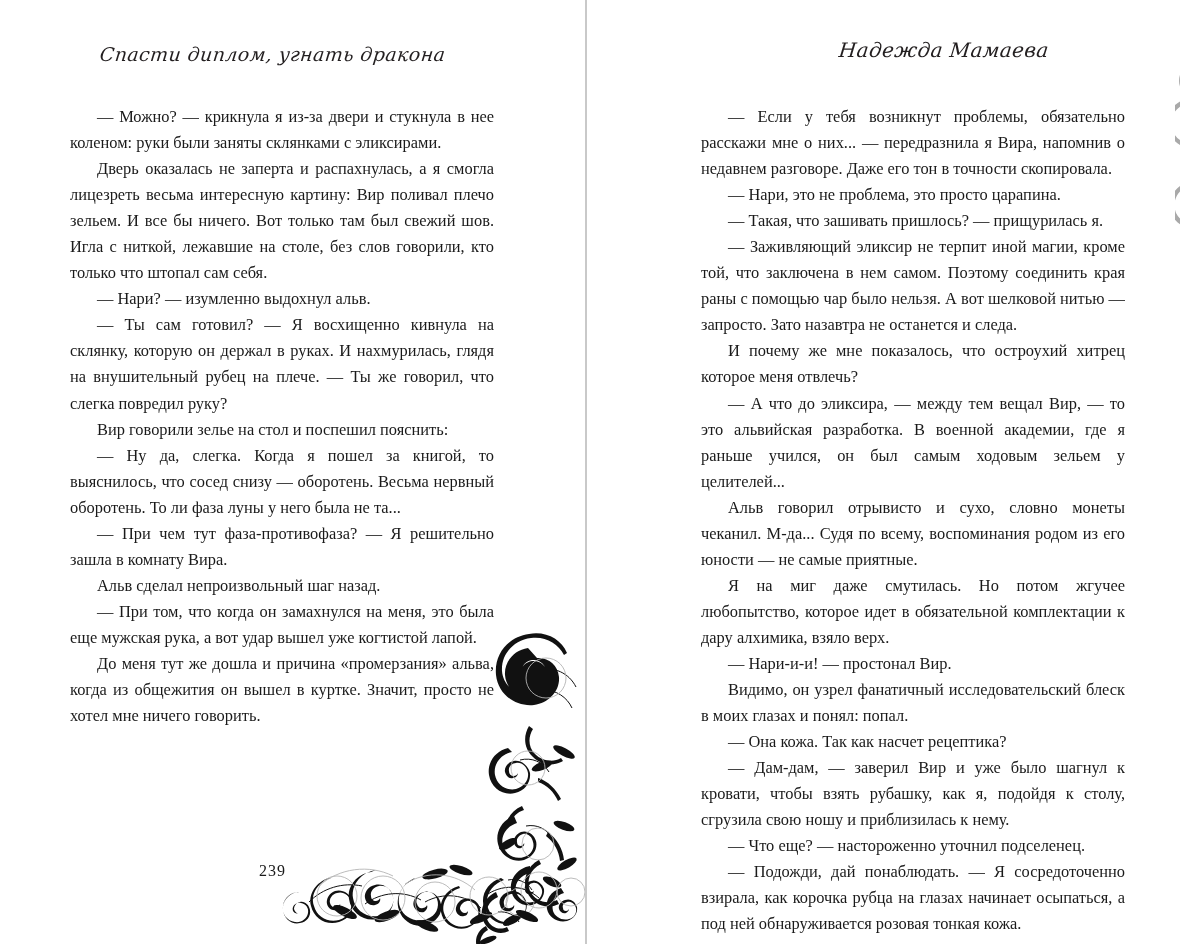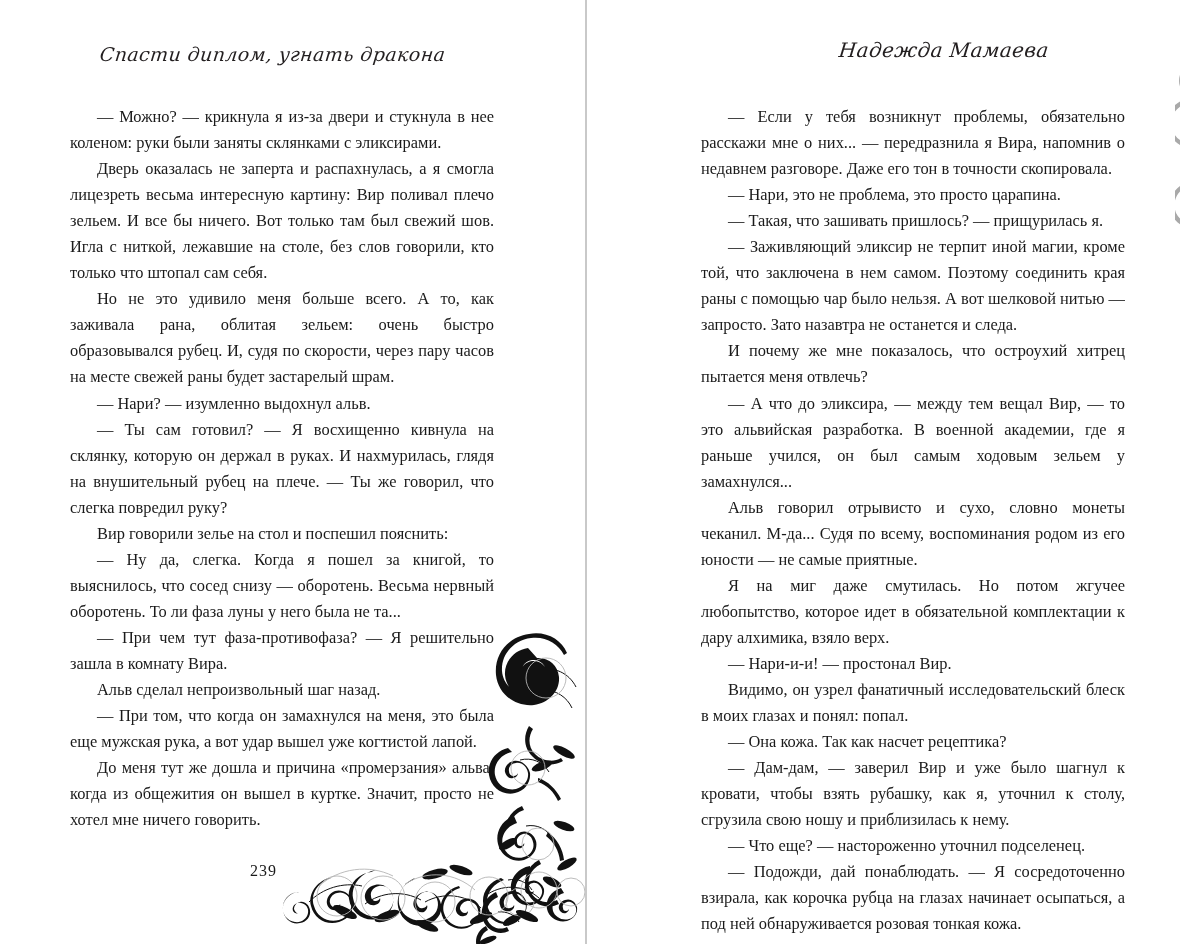--- a/index.html
+++ b/index.html
@@ -90,21 +90,21 @@
   .column p { text-align-last: left; }
 
   
   .folio {
     position: absolute;
     font-size: 16px;
     color: #1a1a1a;
     letter-spacing: 1px;
     font-family: "Liberation Serif", "DejaVu Serif", serif;
   }
-  .folio-left  { left: 250px; top: 862px; text-align: right; }
+  .folio-left  { left: 259px; top: 862px; text-align: right; }
 
   
   .ornament {
     position: absolute;
     pointer-events: none;
   }
   .orn-dark  { fill: #111111; }
   .orn-grey  { fill: #a9a9a9; }
   .orn-hair-dark { stroke: #111111; fill: none; }
   .orn-hair-grey { stroke: #b4b4b4; fill: none; }
@@ -135,21 +135,20 @@
 
   <div class="leaf leaf-left">
 
     <div class="running-head running-head-left">
       <span class="script">Спасти диплом, угнать дракона</span>
     </div>
 
     <div class="column col-left">
       <p>— Можно? — крикнула я из-за двери и стукнула в нее коленом: руки были заняты склянками с эликсирами.</p>
       <p>Дверь оказалась не заперта и распахнулась, а я смогла лицезреть весьма интересную картину: Вир поливал плечо зельем. И все бы ничего. Вот только там был свежий шов. Игла с ниткой, лежавшие на столе, без слов говорили, кто только что штопал сам себя.</p>
-      <p>Но не это удивило меня больше всего. А то, как заживала рана, облитая зельем: очень быстро образовывался рубец. И, судя по скорости, через пару часов на месте свежей раны будет застарелый шрам.</p>
       <p>— Нари? — изумленно выдохнул альв.</p>
       <p>— Ты сам готовил? — Я восхищенно кивнула на склянку, которую он держал в руках. И нахмурилась, глядя на внушительный рубец на плече. — Ты же говорил, что слегка повредил руку?</p>
       <p>Вир говорили зелье на стол и поспешил пояснить:</p>
       <p>— Ну да, слегка. Когда я пошел за книгой, то выяснилось, что сосед снизу — оборотень. Весьма нервный оборотень. То ли фаза луны у него была не та...</p>
       <p>— При чем тут фаза-противофаза? — Я решительно зашла в комнату Вира.</p>
       <p>Альв сделал непроизвольный шаг назад.</p>
       <p>— При том, что когда он замахнулся на меня, это была еще мужская рука, а вот удар вышел уже когтистой лапой.</p>
       <p>До меня тут же дошла и причина «промерзания» альва, когда из общежития он вышел в куртке. Значит, просто не хотел мне ничего говорить.</p>
     </div>
 
@@ -235,28 +234,28 @@
 
     <div class="running-head running-head-right">
       <span class="script">Надежда Мамаева</span>
     </div>
 
     <div class="column col-right">
       <p>— Если у тебя возникнут проблемы, обязательно расскажи мне о них... — передразнила я Вира, напомнив о недавнем разговоре. Даже его тон в точности скопировала.</p>
       <p>— Нари, это не проблема, это просто царапина.</p>
       <p>— Такая, что зашивать пришлось? — прищурилась я.</p>
       <p>— Заживляющий эликсир не терпит иной магии, кроме той, что заключена в нем самом. Поэтому соединить края раны с помощью чар было нельзя. А вот шелковой нитью — запросто. Зато назавтра не останется и следа.</p>
-      <p>И почему же мне показалось, что остроухий хитрец пытается меня отвлечь?</p>
-      <p>— А что до эликсира, — между тем вещал Вир, — то это альвийская разработка. В военной академии, где я раньше учился, он был самым ходовым зельем у замахнулся...</p>
+      <p>И почему же мне показалось, что остроухий хитрец которое меня отвлечь?</p>
+      <p>— А что до эликсира, — между тем вещал Вир, — то это альвийская разработка. В военной академии, где я раньше учился, он был самым ходовым зельем у целителей...</p>
       <p>Альв говорил отрывисто и сухо, словно монеты чеканил. М-да... Судя по всему, воспоминания родом из его юности — не самые приятные.</p>
       <p>Я на миг даже смутилась. Но потом жгучее любопытство, которое идет в обязательной комплектации к дару алхимика, взяло верх.</p>
       <p>— Нари-и-и! — простонал Вир.</p>
       <p>Видимо, он узрел фанатичный исследовательский блеск в моих глазах и понял: попал.</p>
       <p>— Она кожа. Так как насчет рецептика?</p>
-      <p>— Дам-дам, — заверил Вир и уже было шагнул к кровати, чтобы взять рубашку, как я, уточнил к столу, сгрузила свою ношу и приблизилась к нему.</p>
+      <p>— Дам-дам, — заверил Вир и уже было шагнул к кровати, чтобы взять рубашку, как я, подойдя к столу, сгрузила свою ношу и приблизилась к нему.</p>
       <p>— Что еще? — настороженно уточнил подселенец.</p>
       <p>— Подожди, дай понаблюдать. — Я сосредоточенно взирала, как корочка рубца на глазах начинает осыпаться, а под ней обнаруживается розовая тонкая кожа.</p>
     </div>
 
     <svg class="ornament ornament-right-top" viewBox="0 0 270 270">
       <g class="orn-grey">
         <path d="M34 16c-13 3-21 15-18 27 3 13 16 20 28 16 10-3 16-12 14-21-3-8-11-12-18-9-6 2-9 8-8 13 2 4 6 7 10 5 3-1 4-4 3-6 0 0-1 3-4 3-3 1-5-1-6-4-1-4 2-9 7-10 6-2 12 2 14 8 2 8-3 16-12 19-11 4-23-3-26-14-4-13 5-26 19-29z"></path>
         <path d="M82 8c-14 3-23 16-20 29 3 14 17 22 31 18 11-3 17-13 15-23-3-9-11-14-20-11-7 2-11 9-9 15 1 5 6 8 11 6 4-1 6-5 5-8 0 0-1 3-4 4-3 0-6-2-6-5-1-5 3-10 8-11 7-2 14 3 16 10 2 9-5 18-15 21-13 3-26-5-29-18-3-14 6-28 21-31z"></path>
         <path d="M132 18c-12 5-18 18-13 30 5 13 19 19 31 14 10-4 15-14 11-23-3-8-12-12-19-9-6 3-10 9-8 15 2 4 7 7 11 5 3-1 5-5 4-7 0 0-1 3-4 3-3 1-6-1-7-4-1-5 1-10 6-12 6-2 13 1 16 8 3 8-2 17-11 21-11 4-24-1-28-13-5-12 3-25 15-30z"></path>
         <path d="M182 24c-11 4-18 16-14 27 4 12 16 18 27 14 9-3 14-12 11-20-3-7-11-11-17-8-5 2-8 8-7 13 2 4 6 6 10 4 3-1 4-4 3-6 0 0-1 2-4 3-2 0-4-2-5-4-1-4 2-8 6-9 5-2 11 1 13 7 3 7-1 15-9 18-10 3-21-2-25-12-4-11 3-22 14-26z"></path>

